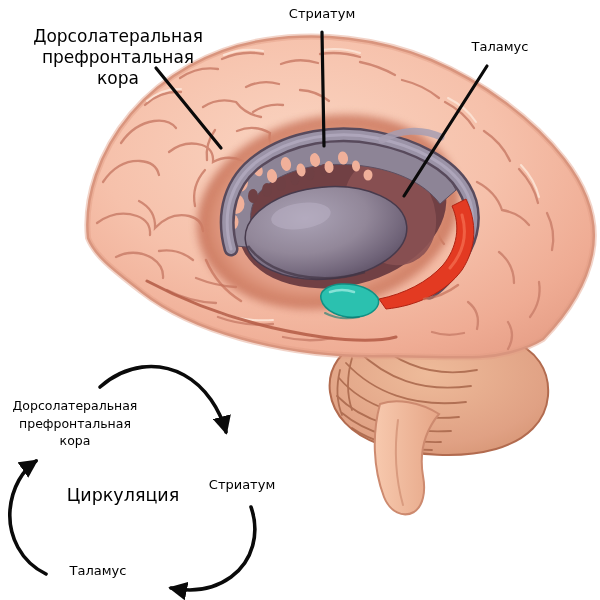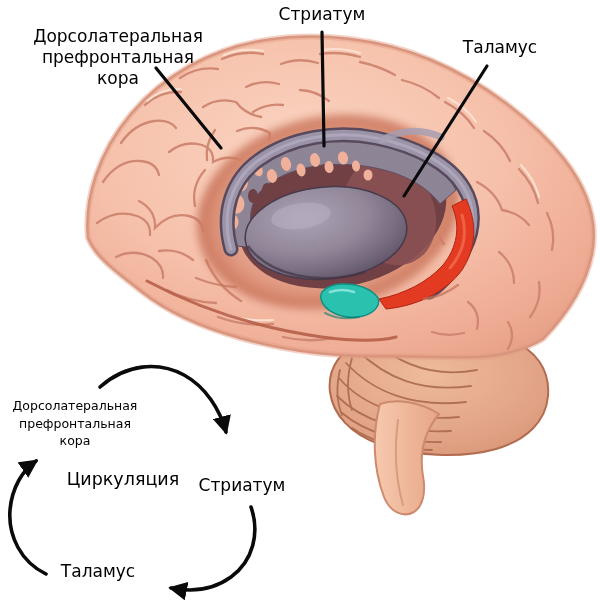--- a/index.html
+++ b/index.html
@@ -6,21 +6,21 @@
   .stage{
     position:relative;width:600px;height:600px;background:#ffffff;overflow:hidden;
     font-family:"DejaVu Sans", sans-serif;
   }
   .stage svg{position:absolute;left:0;top:0;}
   .lbl{
     position:absolute;transform:translateX(-50%);text-align:center;
     white-space:nowrap;color:#000;font-family:"DejaVu Sans", sans-serif;
   }
   .lbl-lg{font-size:17px;line-height:21px;}
-  .lbl-one{font-size:17px;line-height:20px;}
+  .lbl-one{font-size:13px;line-height:20px;}
   .lbl-sm{font-size:12.5px;line-height:17.5px;}
   .cycle-center{font-size:17.5px;line-height:23px;}
 </style>
 </head>
 <body>
 
 <div class="stage">
 
   <svg width="600" height="600" viewBox="0 0 600 600">
     <defs>
@@ -218,19 +218,19 @@
     <div>кора</div>
   </div>
   <div class="lbl lbl-one" style="left:322px;top:4px;">Стриатум</div>
   <div class="lbl lbl-one" style="left:500px;top:37px;">Таламус</div>
 
   <div class="lbl lbl-sm" style="left:75px;top:397px;">
     <div>Дорсолатеральная</div>
     <div>префронтальная</div>
     <div>кора</div>
   </div>
-  <div class="lbl cycle-center" style="left:123px;top:468px;text-align:center;">
+  <div class="lbl cycle-center" style="left:123px;top:484px;text-align:center;">
     <div>Циркуляция</div>
   </div>
   <div class="lbl lbl-one" style="left:242px;top:475px;">Стриатум</div>
   <div class="lbl lbl-one" style="left:98px;top:561px;">Таламус</div>
 
 </div>
 
 </body></html>

